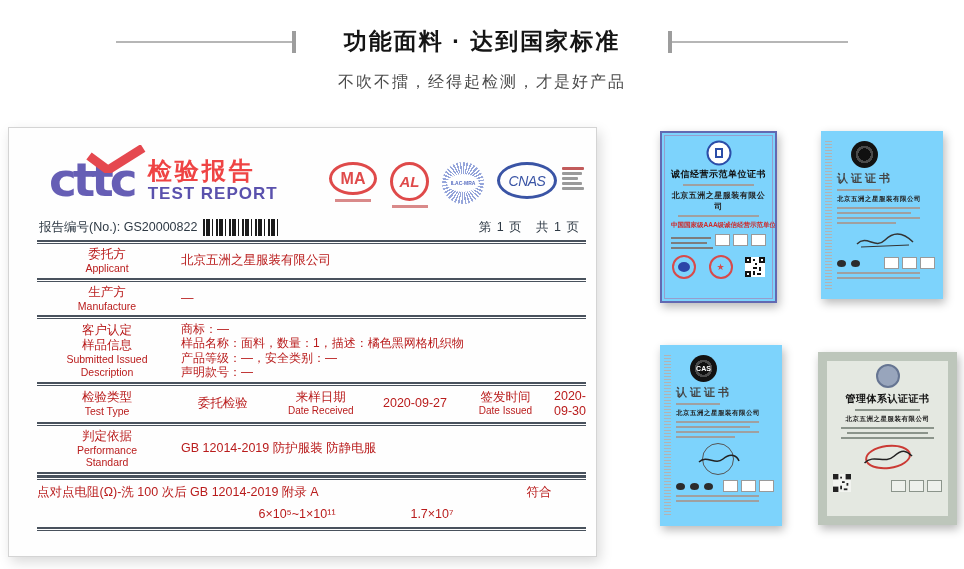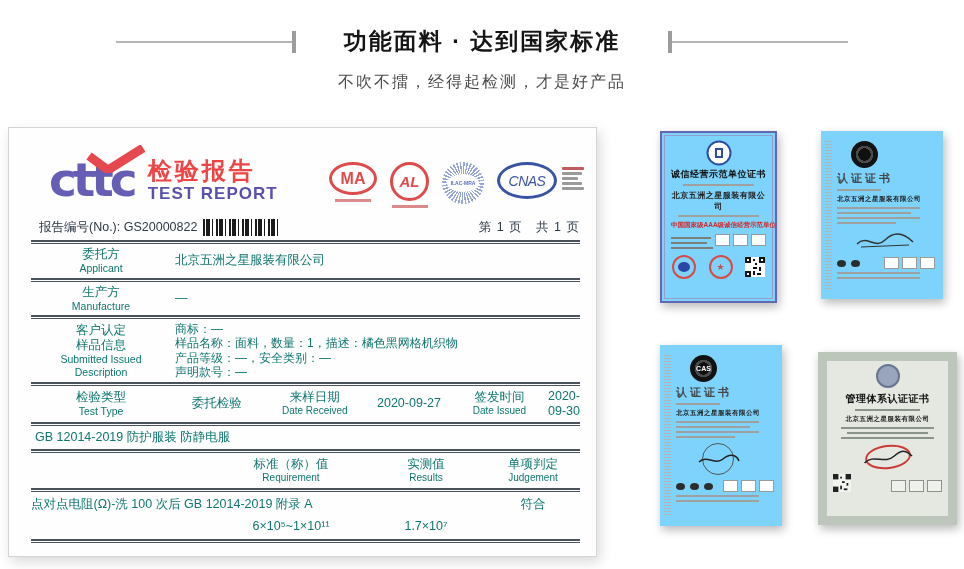--- a/index.html
+++ b/index.html
@@ -45,21 +45,21 @@
   .cs1 { width:22px; background:#c25b5b; } .cs2 { width:20px; background:#9a9a9a; }
   .cs3 { width:16px; background:#9a9a9a; } .cs4 { width:20px; background:#9a9a9a; }
   .cs5 { width:22px; background:#9a9a9a; }
 
   .rp-no-row { position:absolute; left:30px; right:16px; top:91px; display:flex; align-items:center;
                font-size:12.5px; color:#2e3944; }
   .barcode { width:76px; height:17px; margin-left:6px;
              background:repeating-linear-gradient(90deg,#1b1b1b 0 2px,#fff 2px 3px,#1b1b1b 3px 7px,#fff 7px 9px,#1b1b1b 9px 10px,#fff 10px 13px); }
   .page-info { margin-left:auto; letter-spacing:1px; }
 
-  .rtable { position:absolute; left:22px; top:112px; width:549px; color:#0f766e; font-size:12.5px; }
+  .rtable { position:absolute; left:28px; top:112px; width:549px; color:#b91c1c; font-size:12.5px; }
   .hr { height:4px; border-top:2px solid #49525d; border-bottom:1px solid #49525d; }
   .row { display:flex; align-items:center; padding:3px 0; }
   .lbl { width:140px; flex-shrink:0; text-align:center; line-height:1.2; }
   .lbl .cn { font-size:12.5px; }
   .lbl .en { font-size:10.5px; }
   .val { padding-left:4px; }
   .samp .val { line-height:1.18; font-size:12px; }
   .cellc { text-align:center; line-height:1.2; }
   .tt-v1 { width:96px; } .tt-d1 { width:110px; } .tt-v2 { width:88px; } .tt-d2 { width:102px; } .tt-v3 { flex:1; }
   .res-head { display:flex; text-align:center; padding:4px 0 3px 0; line-height:1.25; }
@@ -242,39 +242,29 @@
         <div class="cellc tt-v2">2020-09-27</div>
         <div class="cellc tt-d2">
           <div class="cn">签发时间</div>
           <div class="en-s">Date Issued</div>
         </div>
         <div class="cellc tt-v3">2020-09-30</div>
       </div>
       <div class="hr"></div>
 
       <div class="row">
+        <div class="lbl">
+          <div class="cn">判定依据</div>
+          <div class="en">Performance</div>
+          <div class="en">Standard</div>
+        </div>
         <div class="val">GB 12014-2019 防护服装 防静电服</div>
       </div>
       <div class="hr"></div>
 
-      <div class="res-head">
-        <div class="rh-item"></div>
-        <div class="rh-req">
-          <div class="cn">标准（称）值</div>
-          <div class="en-s">Requirement</div>
-        </div>
-        <div class="rh-res">
-          <div class="cn">实测值</div>
-          <div class="en-s">Results</div>
-        </div>
-        <div class="rh-j">
-          <div class="cn">单项判定</div>
-          <div class="en-s">Judgement</div>
-        </div>
-      </div>
       <div class="hr"></div>
 
       <div>
         <div class="res-l1">
           <div class="res-item">点对点电阻(Ω)-洗 100 次后 GB 12014-2019  附录 A</div>
           <div class="res-judge">符合</div>
         </div>
         <div class="res-l2">
           <div class="res-sp"></div>
           <div class="res-req">6×10⁵~1×10¹¹</div>

